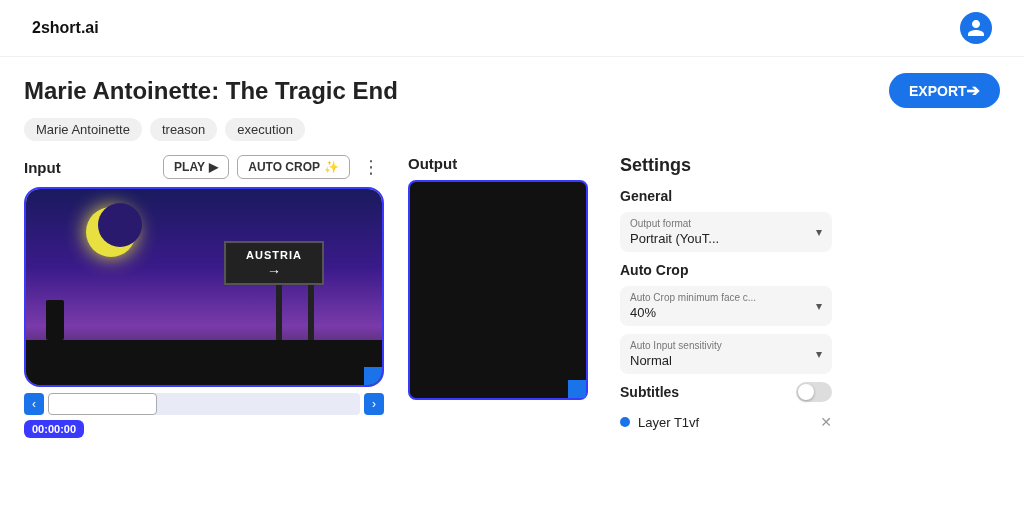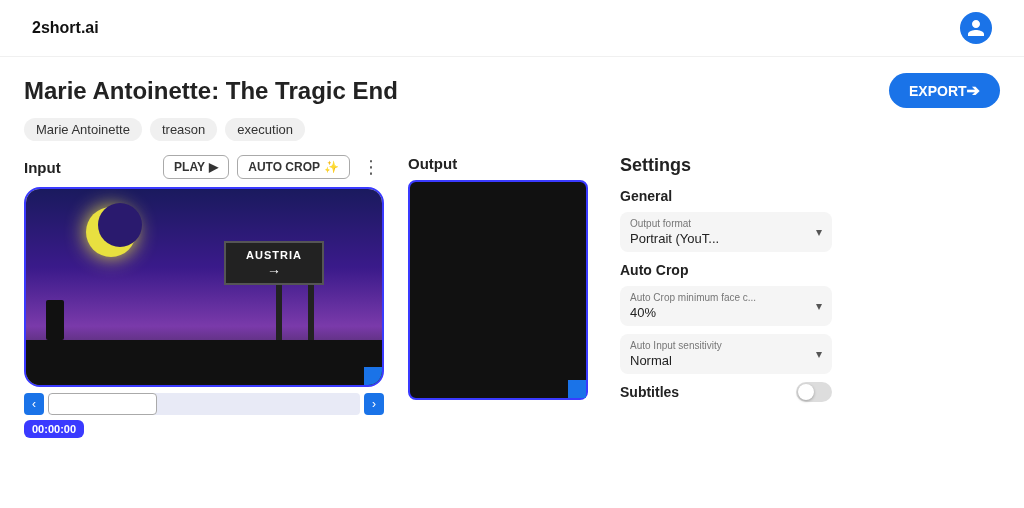--- a/index.html
+++ b/index.html
@@ -180,16 +180,23 @@
       </div>
 
       <div class="subtitles-row">
         <span class="settings-section-title" style="margin:0">Subtitles</span>
         <div class="toggle">
           <div class="toggle-knob"></div>
         </div>
       </div>
 
 
+      <div class="layer-item">
+        <div style="display:flex;align-items:center">
+          <div class="layer-dot"></div>
+          <span class="layer-name">Layer T1vf</span>
+        </div>
+        <button class="layer-delete">✕</button>
+      </div>
     </div>
 
   </div>
 </div>
 
 </body></html>

